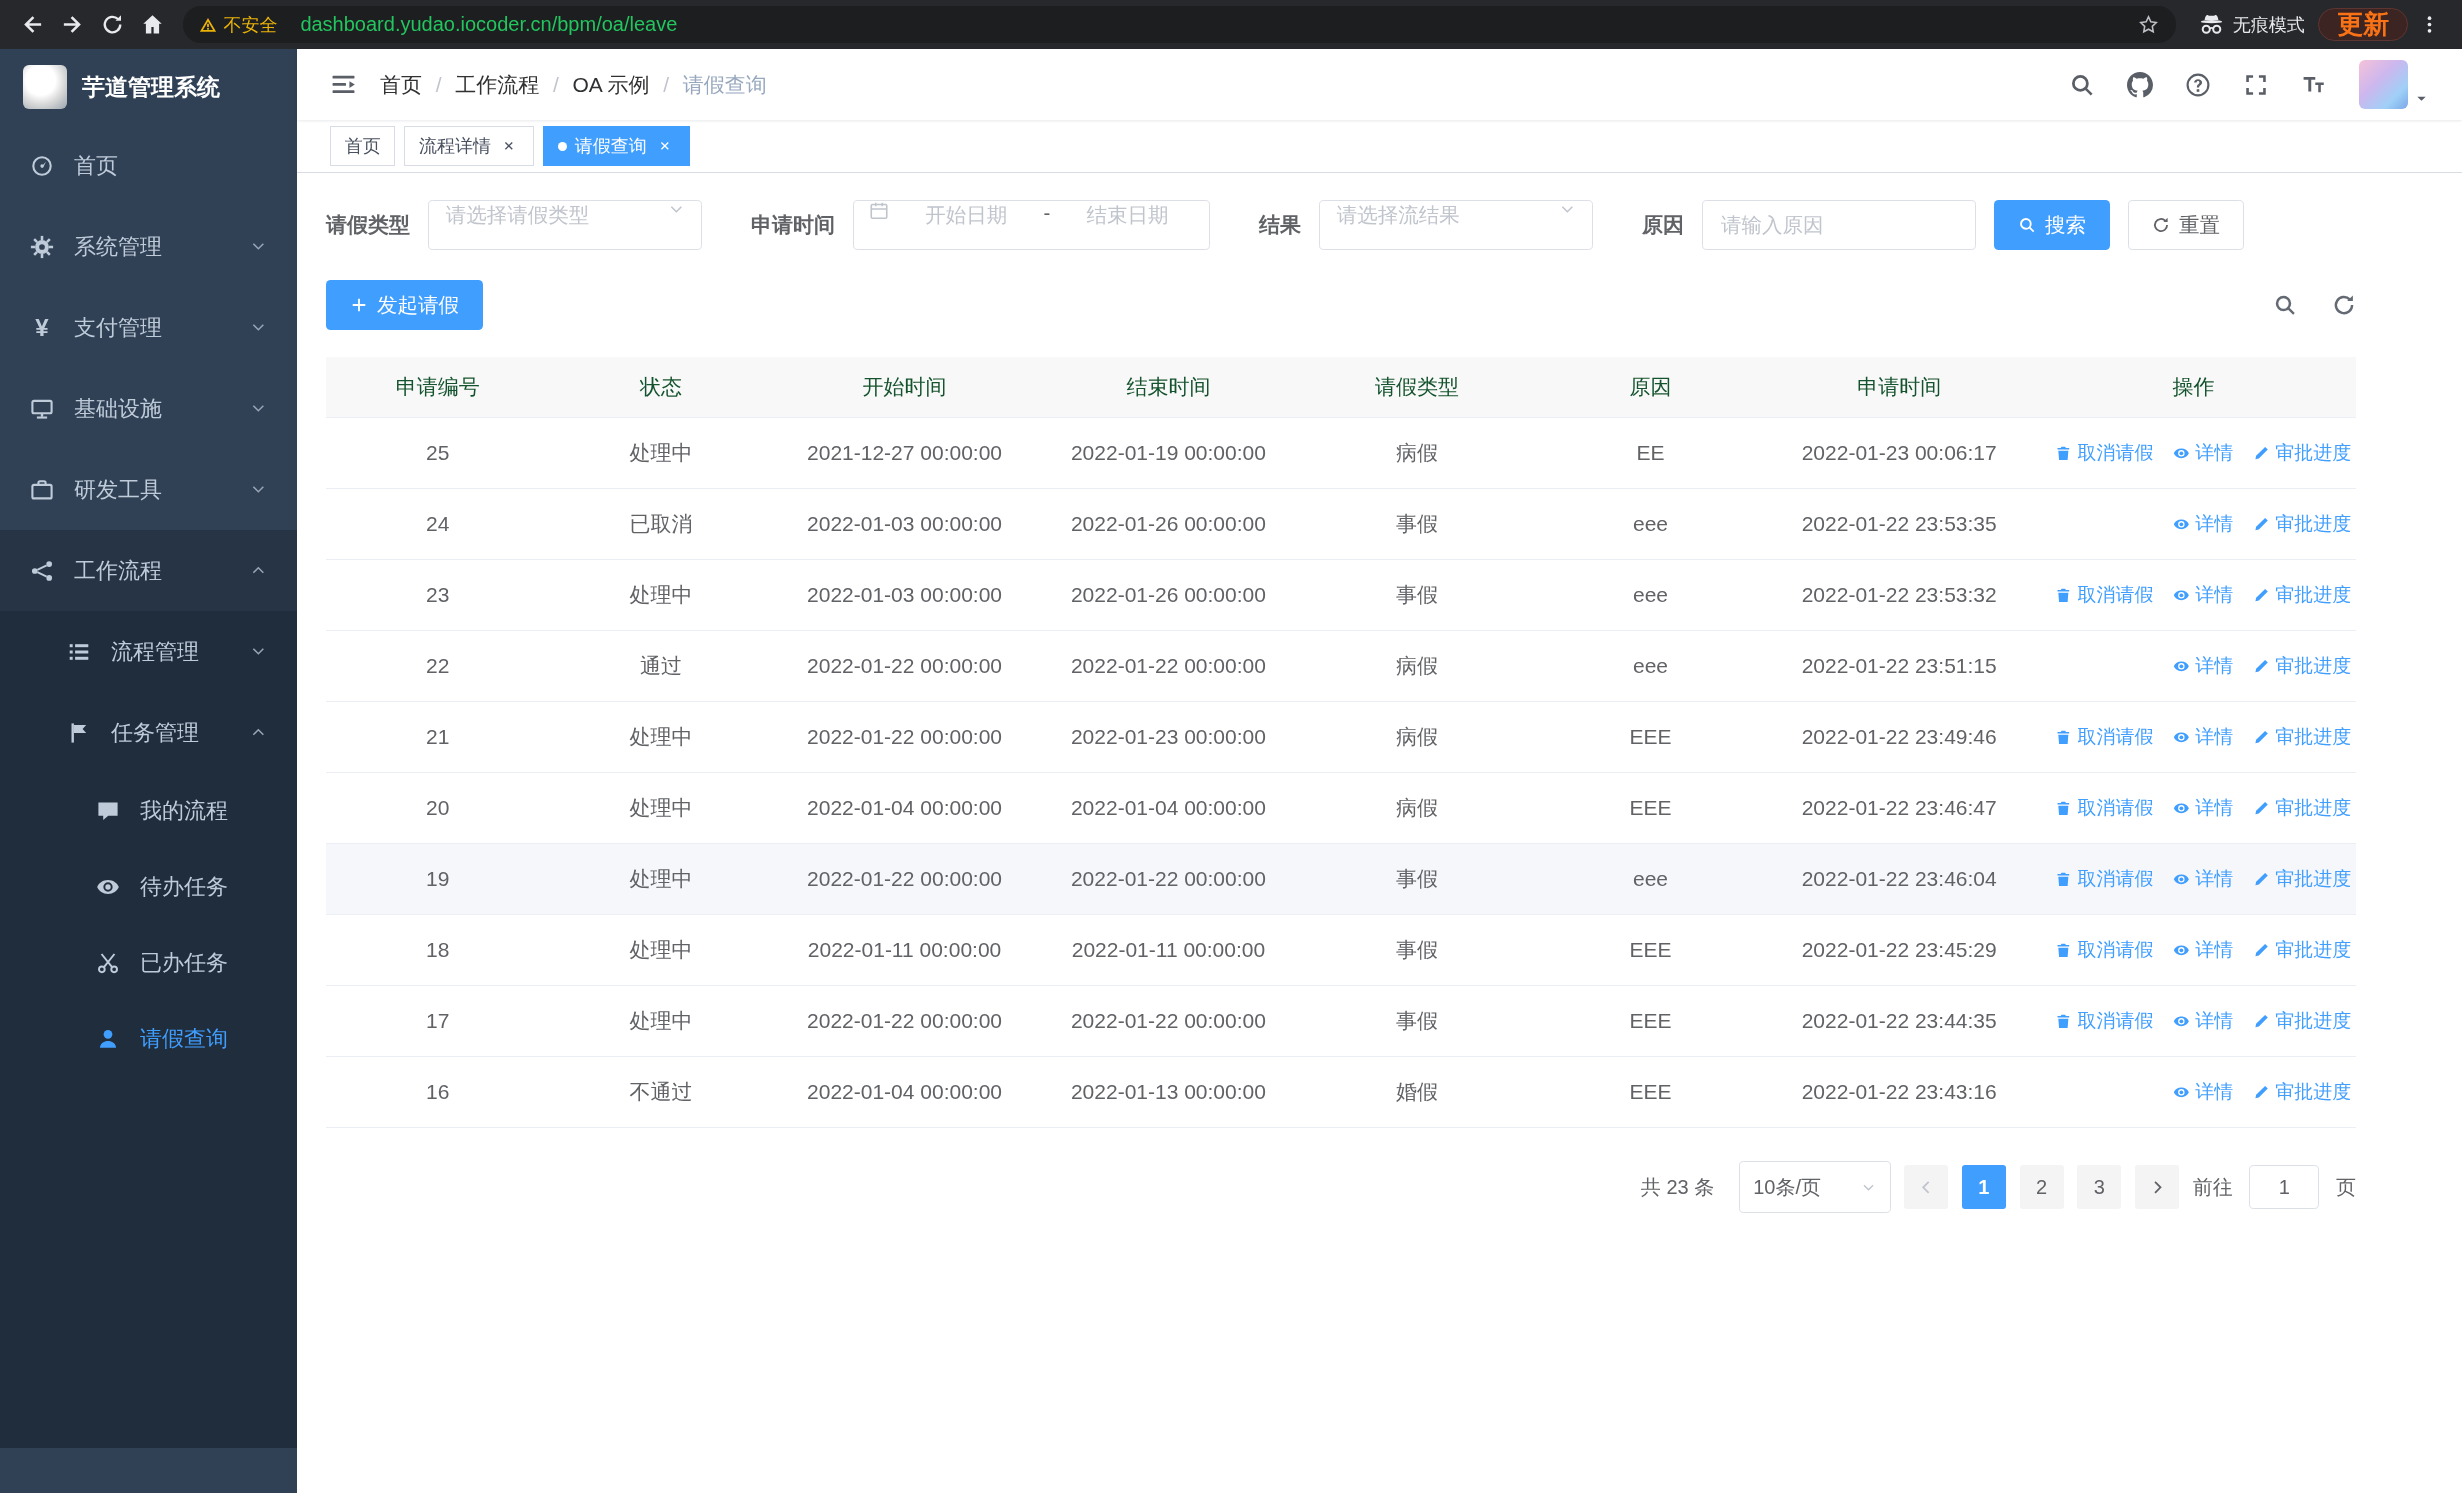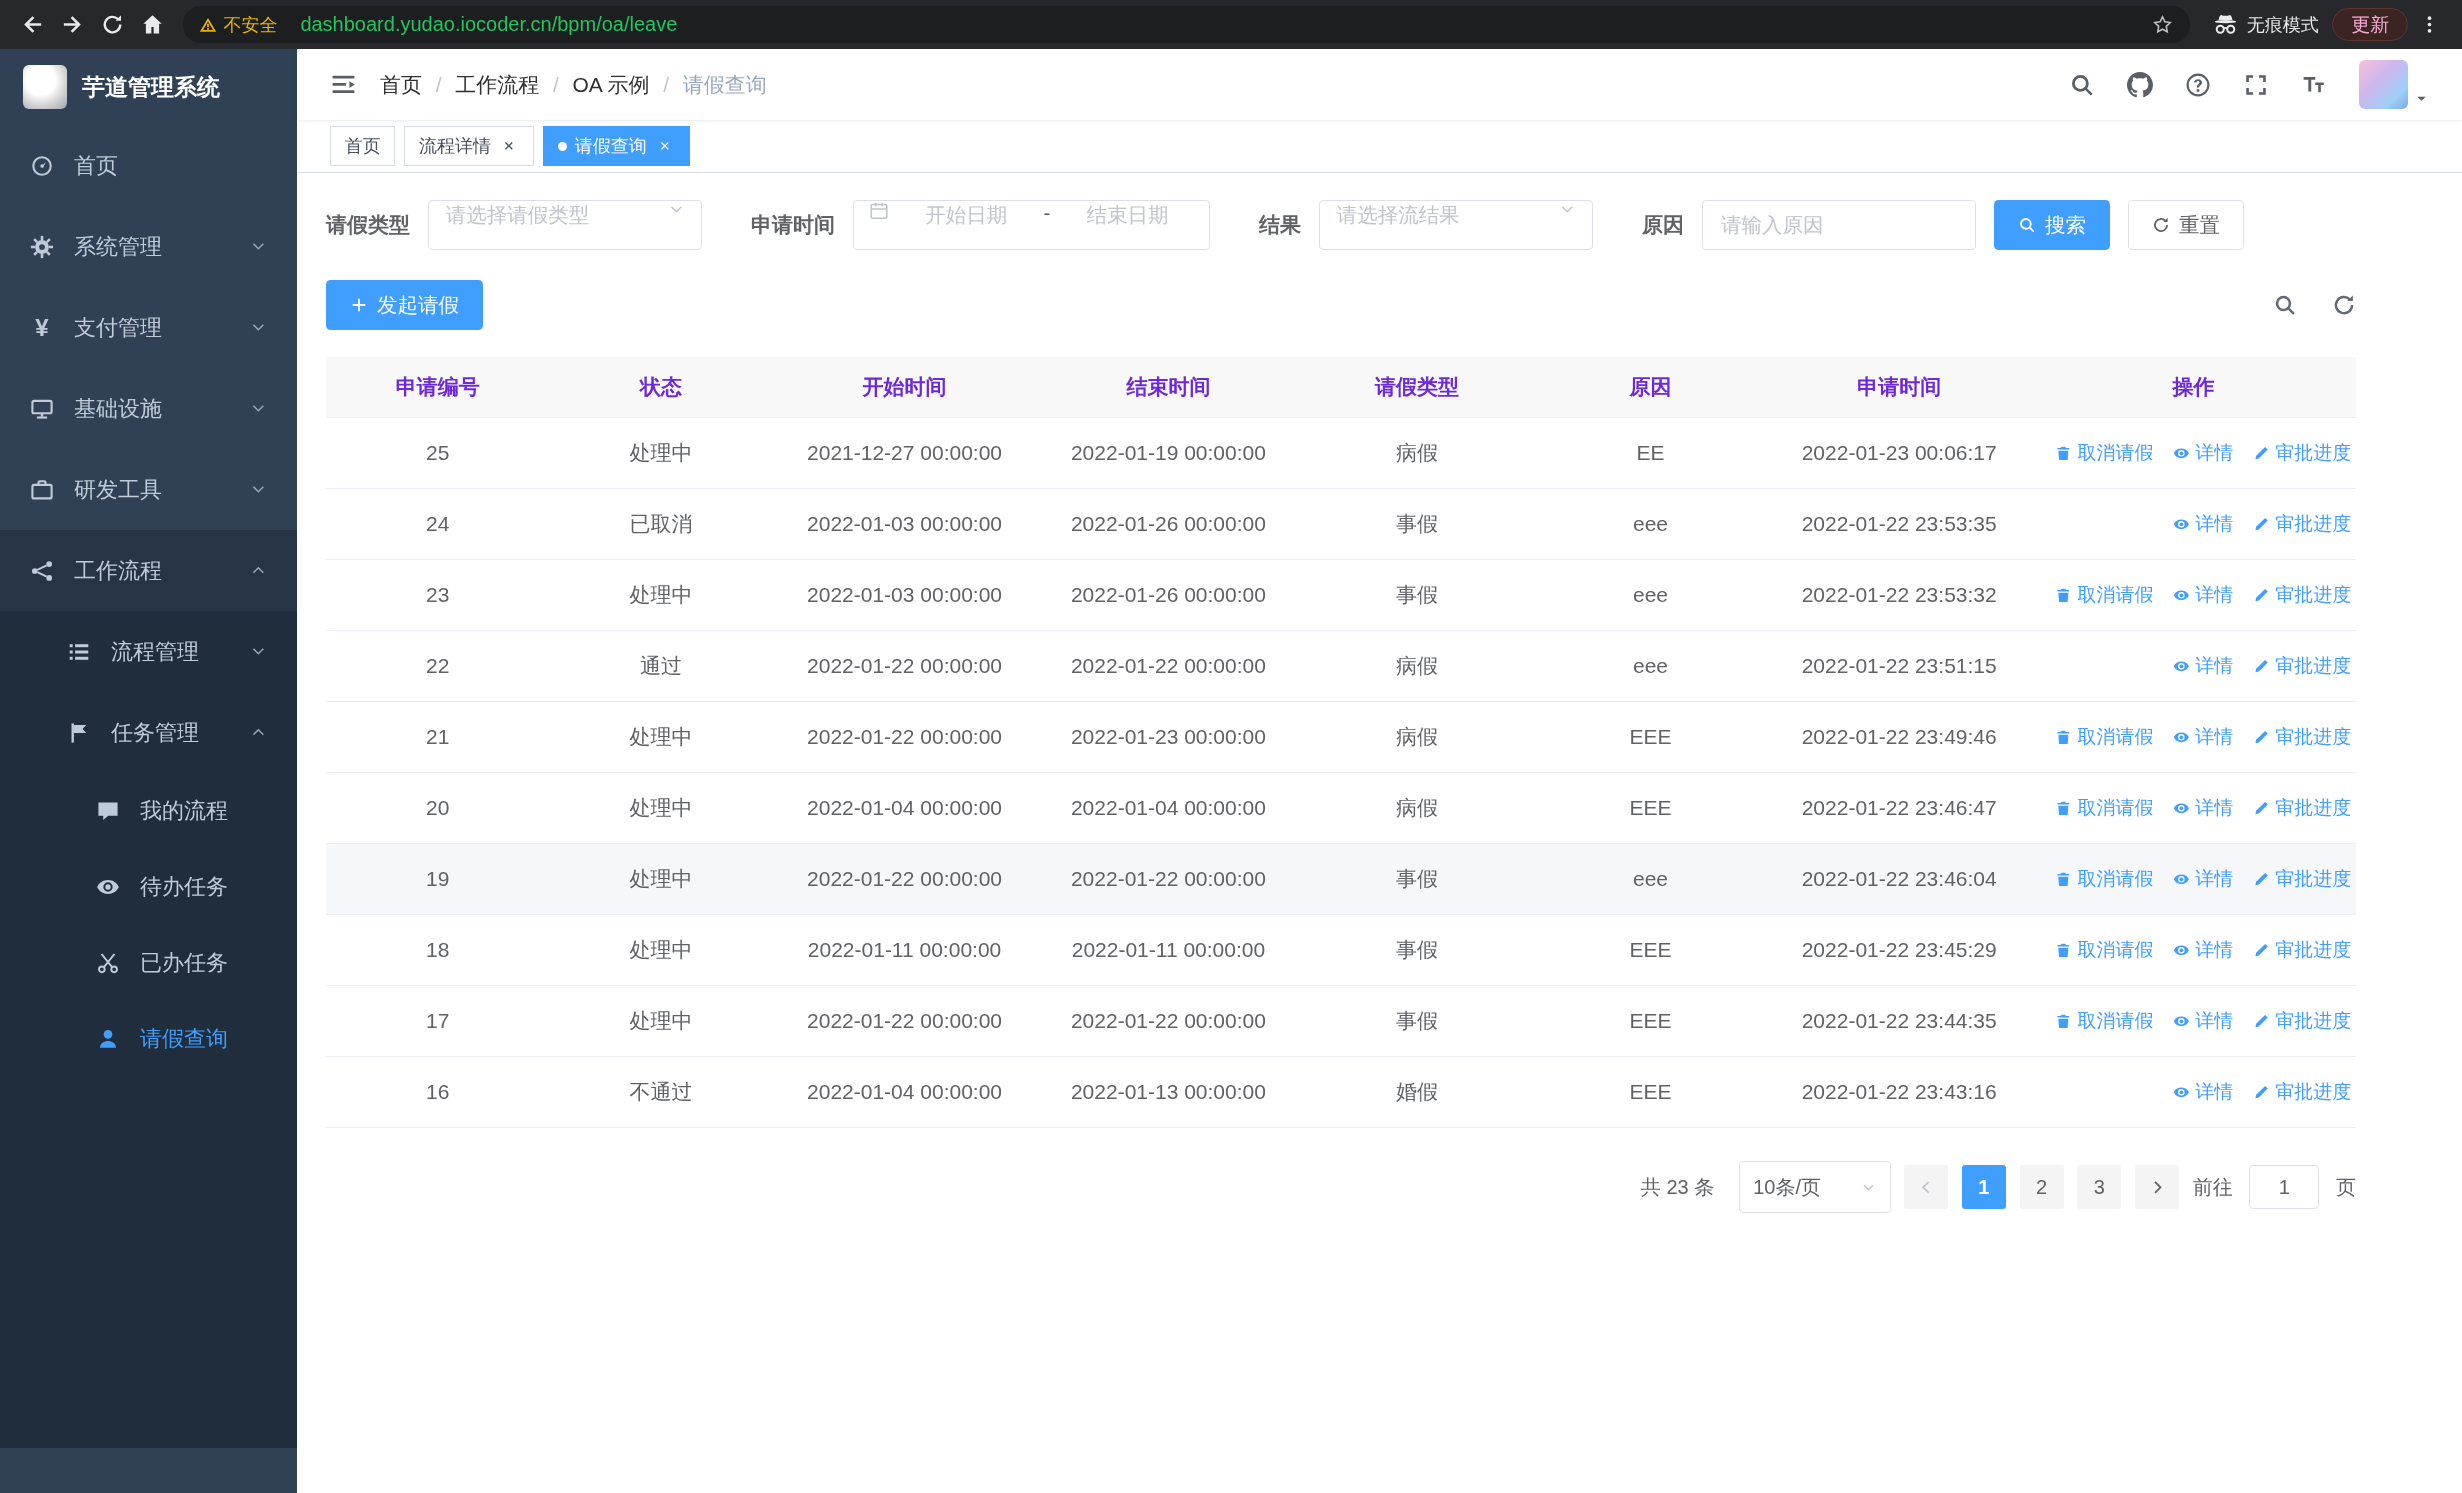--- a/index.html
+++ b/index.html
@@ -11,21 +11,21 @@
 
   
   .browser-bar{height:49px;background:#27282b;display:flex;align-items:center;padding:0 13.7px;gap:3px;color:#e8eaed}
   .nav-btn{width:37px;height:37px;border-radius:50%;display:flex;align-items:center;justify-content:center;font-size:23px;color:#e8eaed;cursor:pointer}
   .address-pill{flex:1;height:37px;background:#1d1e20;border-radius:18px;display:flex;align-items:center;padding:0 16.7px;margin:0 9px;min-width:0}
   .sec-chip{display:flex;align-items:center;gap:6px;font-size:18px;color:#eab308;cursor:pointer}
   .url-text{margin-left:23px;font-size:20px;color:#22c55e;white-space:nowrap;overflow:hidden}
   .star{margin-left:auto;font-size:21px;color:#bdc1c6;cursor:pointer;display:flex}
   .incog{display:flex;align-items:center;gap:7.6px;font-size:18px;margin:0 10.6px;white-space:nowrap}
   .incog .icon{font-size:27px}
-  .update-pill{height:33px;padding:0 18px;border-radius:16.7px;background:#3b2422;border:0.8px solid #5f3531;color:#f9a8d4;font-size:19px;display:flex;align-items:center;font-weight:400;cursor:pointer;white-space:nowrap}
+  .update-pill{height:33px;padding:0 18px;border-radius:16.7px;background:#3b2422;border:0.8px solid #5f3531;color:#f97316;font-size:26px;display:flex;align-items:center;font-weight:700;cursor:pointer;white-space:nowrap}
   .kebab-btn{font-size:21px}
 
   
   .app{display:flex;height:1445px}
   .sidebar{width:297px;background:#304156;display:flex;flex-direction:column;color:#bfcbd9;flex-shrink:0}
   .logo-row{height:76px;display:flex;align-items:center;gap:15px;padding-left:23px;cursor:pointer}
   .logo-avatar{width:44px;height:44px;border-radius:6px;background:radial-gradient(circle at 40% 35%,#ffffff 0 38%,#d8d8d8 62%,#9aa4ad);flex-shrink:0}
   .logo-title{color:#fff;font-size:23px;font-weight:bold;white-space:nowrap}
   .menu-item{height:81px;display:flex;align-items:center;gap:20px;padding:0 30px;font-size:22px;cursor:pointer;white-space:nowrap}
   .menu-item .mi{font-size:24px;color:inherit}
@@ -81,21 +81,21 @@
   .btn-plain{background:#fff;border-color:#dcdfe6;color:#606266}
   .btn + .btn{margin-left:18px}
 
   .action-row{margin-top:30px;display:flex;align-items:center}
   .right-tools{margin-left:auto;display:flex;align-items:center;gap:35px;color:#646a73}
   .tool{font-size:24px;cursor:pointer;display:flex}
 
   
   .table{margin-top:27px;width:100%;font-size:21px;color:#606266}
   .t-row{display:grid;grid-template-columns:11% 11% 13% 13% 11.5% 11.5% 13% 16%;align-items:center;border-bottom:0.8px solid #ebeef5}
-  .t-head{background:#f8f8f9;color:#6d28d9;font-weight:700;height:61px}
+  .t-head{background:#f8f8f9;color:#14532d;font-weight:400;height:61px}
   .t-body .t-row{height:71px;background:#fff}
   .t-row.hl{background:#f5f7fa}
   .t-cell{text-align:center;white-space:nowrap;overflow:hidden}
   .t-cell.ops{display:flex;justify-content:flex-end;align-items:center;gap:20px;padding-right:4.6px;overflow:visible}
   .op-link{color:#409eff;font-size:19px;display:inline-flex;align-items:center;gap:5.3px;cursor:pointer;white-space:nowrap}
   .op-link .icon{font-size:16.7px}
 
   
   .pagination{margin-top:33px;display:flex;align-items:center;justify-content:flex-end;gap:13.7px;font-size:20px;color:#606266}
   .pg-total{margin-right:10.6px}

